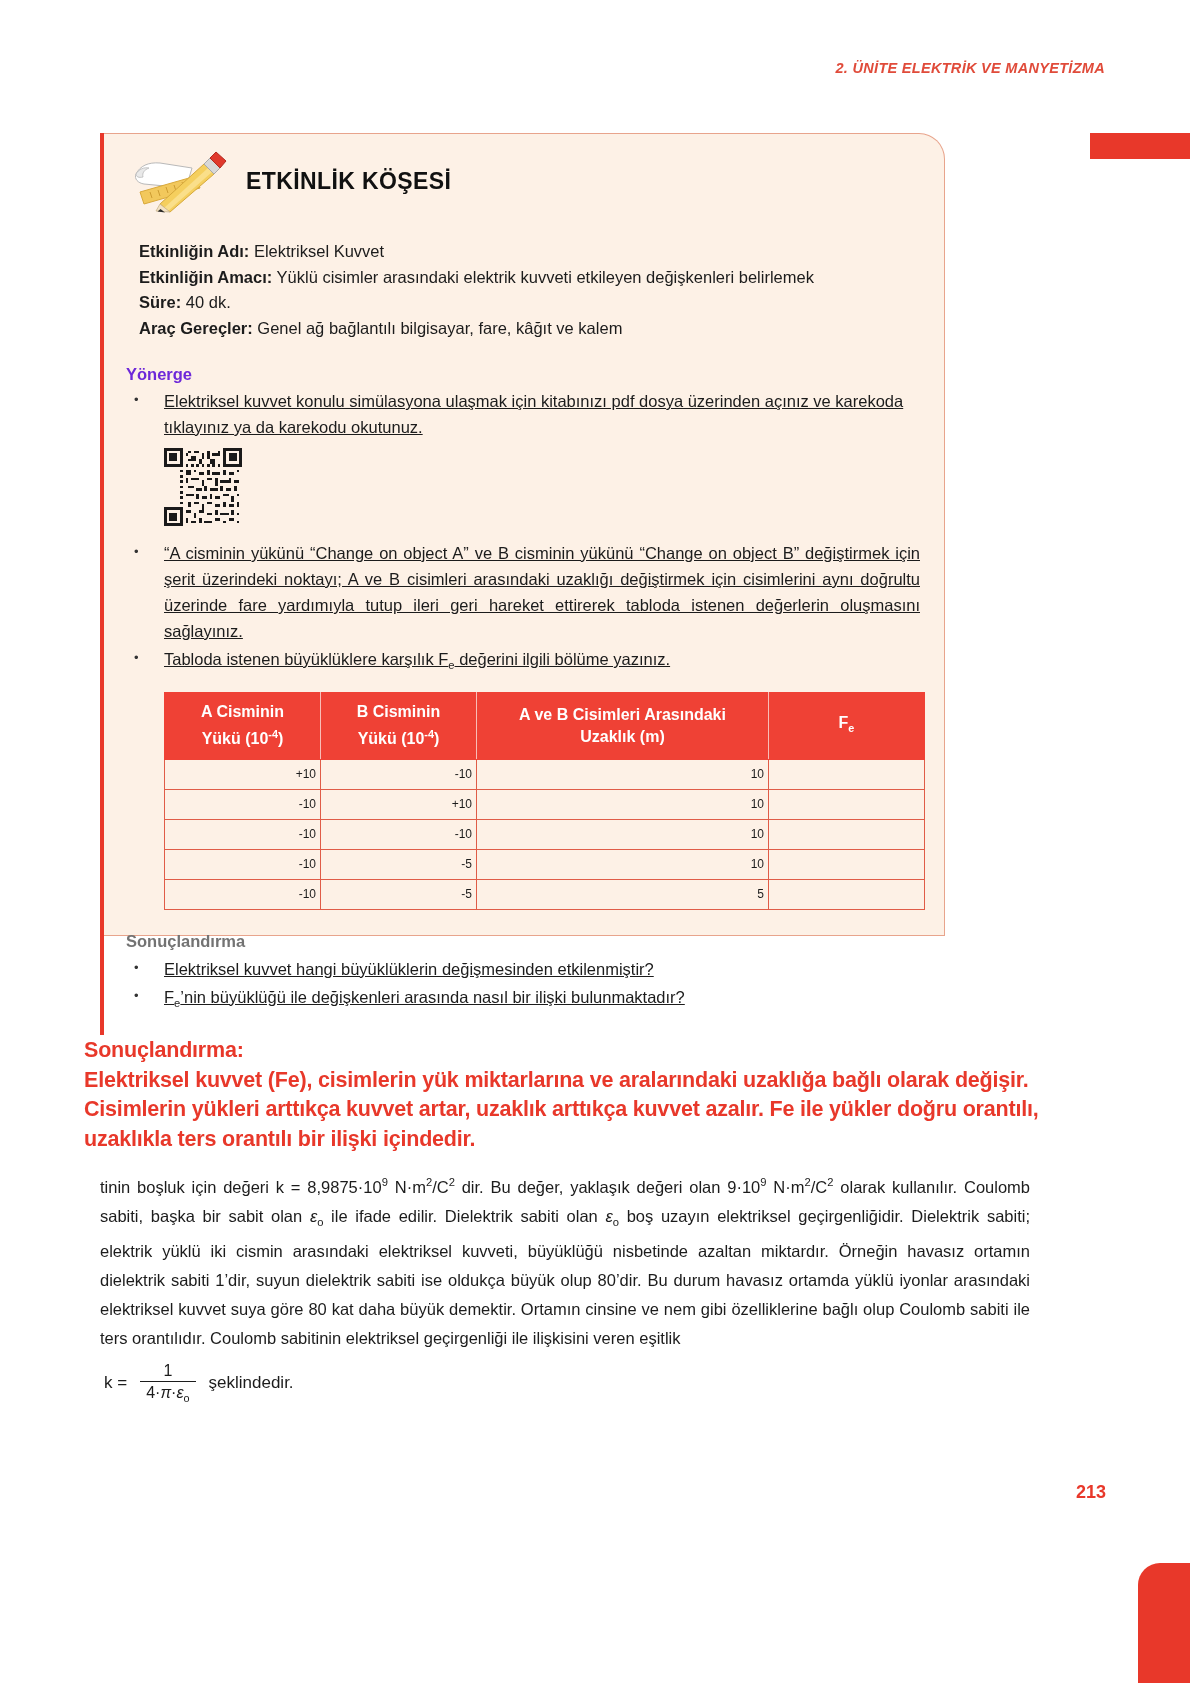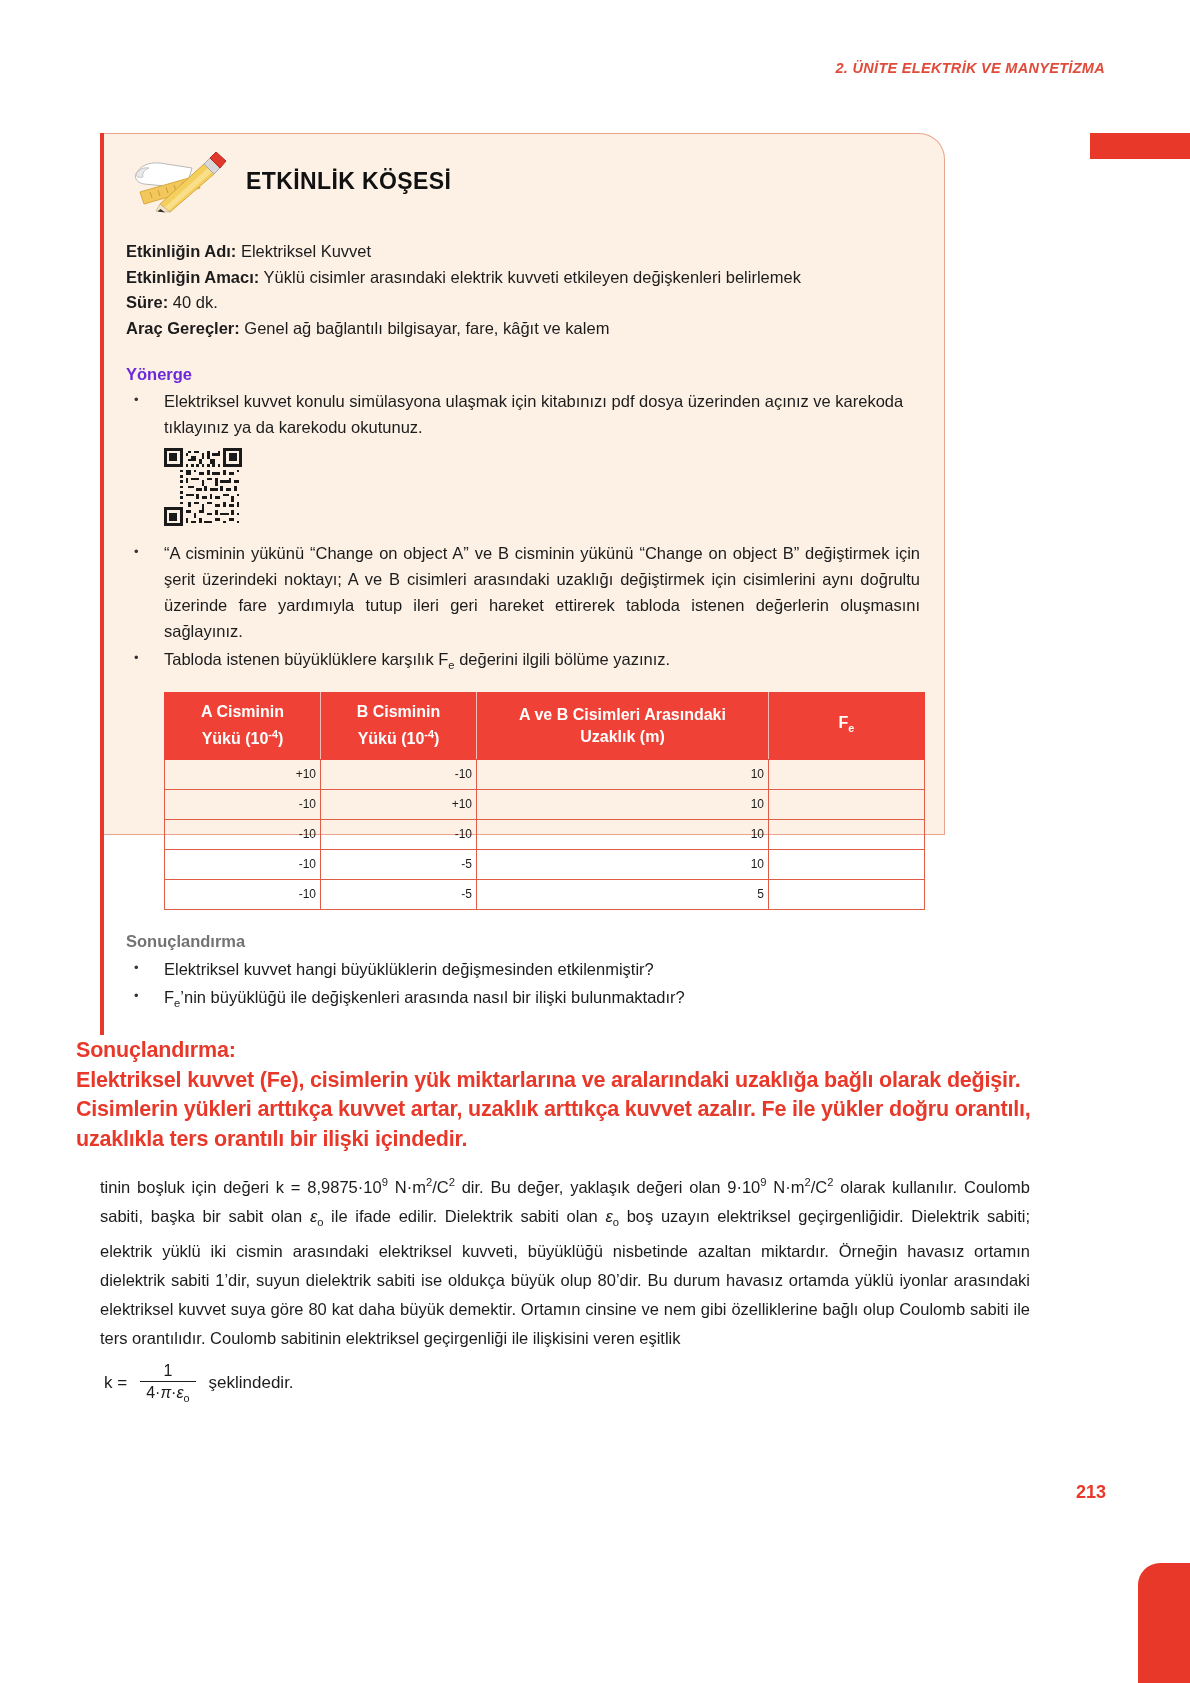--- a/index.html
+++ b/index.html
@@ -46,21 +46,21 @@
     background: #e8382a;
     border-top-left-radius: 22px;
   }
 
   
   .activity-box {
     position: absolute;
     left: 100px;
     top: 133px;
     width: 845px;
-    height: 702px;
+    height: 803px;
     background: #fdf1e6;
     border: 1px solid #e8a48c;
     border-top-right-radius: 26px;
     border-left: none;
   }
   .activity-box-leftbar {
     position: absolute;
     left: 100px;
     top: 133px;
     width: 4px;
@@ -90,20 +90,21 @@
     position: absolute;
     left: 26px;
     top: 105px;
     right: 22px;
   }
 
   .meta-line {
     font-size: 16.5px;
     line-height: 25.5px;
     color: #1c1c1c;
+    margin-left: 13px;
   }
   .meta-line b { font-weight: bold; }
 
   .subhead {
     font-size: 16.5px;
     font-weight: bold;
     margin-top: 24px;
     margin-bottom: 4px;
     color: #6d28d9;
   }
@@ -113,20 +114,21 @@
     margin: 0;
     padding: 0;
   }
   ul.bullets > li {
     position: relative;
     padding-left: 38px;
     font-size: 16.5px;
     line-height: 26px;
     margin-bottom: 2px;
     color: #1c1c1c;
+    text-decoration: underline;
   }
   ul.bullets > li::before {
     content: "\2022";
     position: absolute;
     left: 8px;
     top: -1px;
     font-size: 13px;
     color: #333;
   }
   li.wide { line-height: 33px; text-align: justify; padding-right: 2px; }
@@ -181,21 +183,21 @@
     font-size: 16.5px;
     font-weight: bold;
     margin-top: 22px;
     margin-bottom: 5px;
     color: #737373;
   }
 
   
   .answer-block {
     position: absolute;
-    left: 76px;
+    left: 84px;
     top: 1036px;
     width: 1010px;
     color: #e8382a;
     font-weight: bold;
     font-size: 21.5px;
     line-height: 29.5px;
     letter-spacing: -0.2px;
   }
 
   

